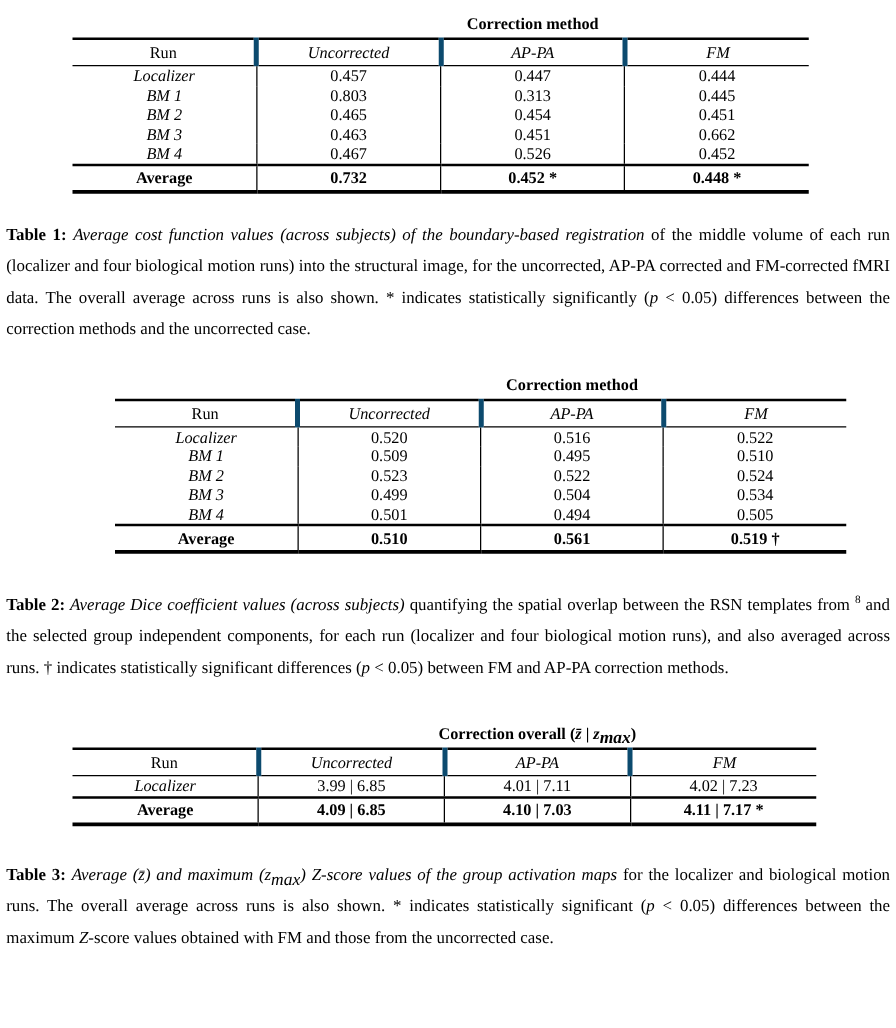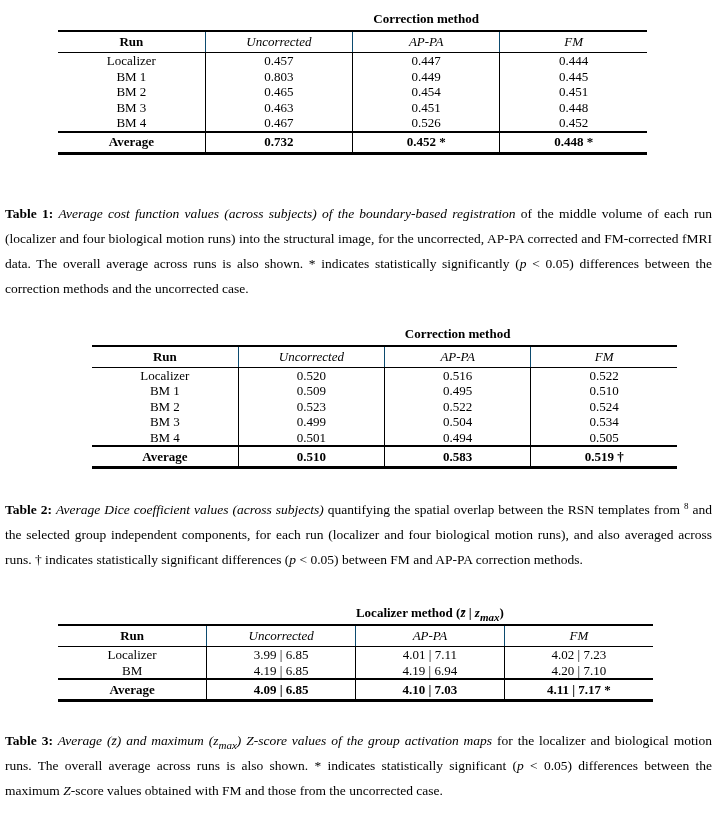--- a/index.html
+++ b/index.html
@@ -13,41 +13,41 @@
   .tbl{border-collapse:collapse;table-layout:fixed;}
   .t0{width:589px;margin-left:58px;margin-top:8px;}
   .t1{width:585px;margin-left:92px;margin-top:22px;}
   .t2{width:595px;margin-left:58px;margin-top:30px;}
   .tbl td{padding:0;text-align:center;font-size:13px;line-height:15.5px;vertical-align:middle;}
 
   .span-row td{border:none;height:22px;text-align:center;}
   .spanhead{border-left:1px solid #000;font-weight:bold;font-size:13.5px;}
 
   .colhead td{border-top:2px solid #000;border-bottom:1px solid #000;height:20px;}
-  .colhead td + td{border-left:1px solid #0c4a6e;font-style:italic;}
-  .colhead td:first-child{font-weight:bold;}
+  .colhead td + td{border-left:4px solid #0c4a6e;font-style:italic;}
+  .colhead td:first-child{font-weight:normal;}
 
   tbody tr td + td{border-left:1px solid #000;}
   tbody td{height:15.5px;}
-  .run-label{}
+  .run-label{font-style:italic;}
 
   .avg td{border-top:2px solid #000;border-bottom:3px solid #000;font-weight:bold;height:19px;margin-top:48px;}
 
   
   .caption{text-align:justify;font-size:13.5px;line-height:25px;margin:0 5px 0 5px;width:707px;}
-  .c0{margin-top:46px;}
+  .c0{margin-top:20px;}
   .c1{margin-top:28px;}
   .c2{margin-top:26px;}
 
   
   .seg-bold{font-weight:bold;}
   .seg-italic{font-style:italic;}
   .seg-math{font-style:italic;}
   .seg-sup{vertical-align:super;font-size:9px;line-height:0;}
-  .seg-sub{vertical-align:sub;font-size:11px;line-height:0;}
+  .seg-sub{vertical-align:sub;font-size:14px;line-height:0;}
 </style>
 </head>
 <body>
 
 <div class="page">
 
   <section>
     <table class="tbl t0">
       <thead>
           <tr class="span-row">
@@ -64,34 +64,34 @@
       <tbody>
           <tr>
             <td class="run-label">Localizer</td>
             <td>0.457</td>
             <td>0.447</td>
             <td>0.444</td>
           </tr>
           <tr>
             <td class="run-label">BM 1</td>
             <td>0.803</td>
-            <td>0.449</td>
+            <td>0.313</td>
             <td>0.445</td>
           </tr>
           <tr>
             <td class="run-label">BM 2</td>
             <td>0.465</td>
             <td>0.454</td>
             <td>0.451</td>
           </tr>
           <tr>
             <td class="run-label">BM 3</td>
             <td>0.463</td>
             <td>0.451</td>
-            <td>0.448</td>
+            <td>0.662</td>
           </tr>
           <tr>
             <td class="run-label">BM 4</td>
             <td>0.467</td>
             <td>0.526</td>
             <td>0.452</td>
           </tr>
           <tr class="avg">
             <td>Average</td>
             <td>0.732</td>
@@ -144,55 +144,49 @@
           </tr>
           <tr>
             <td class="run-label">BM 4</td>
             <td>0.501</td>
             <td>0.494</td>
             <td>0.505</td>
           </tr>
           <tr class="avg">
             <td>Average</td>
             <td>0.510</td>
-            <td>0.583</td>
+            <td>0.561</td>
             <td>0.519 †</td>
           </tr>
         </tbody>
     </table>
     <p class="caption c1"><span class="seg-bold">Table 2: </span><span class="seg-italic">Average Dice coefficient values (across subjects)</span><span> quantifying the spatial overlap between the RSN templates from </span><span class="seg-sup">8</span><span> and the selected group independent components, for each run (localizer and four biological motion runs), and also averaged across runs. † indicates statistically significant differences (</span><span class="seg-italic">p</span><span> &lt; 0.05) between FM and AP-PA correction methods.</span></p>
   </section>
 
   <section>
     <table class="tbl t2">
       <thead>
           <tr class="span-row">
             <td></td>
-            <td colspan="3" class="spanhead"><span class="seg-bold">Localizer method (</span><span class="seg-bold seg-math">z̄</span><span class="seg-bold"> | </span><span class="seg-bold seg-math">z</span><span class="seg-bold seg-math seg-sub">max</span><span class="seg-bold">)</span></td>
+            <td colspan="3" class="spanhead"><span class="seg-bold">Correction overall (</span><span class="seg-bold seg-math">z̄</span><span class="seg-bold"> | </span><span class="seg-bold seg-math">z</span><span class="seg-bold seg-math seg-sub">max</span><span class="seg-bold">)</span></td>
           </tr>
           <tr class="colhead">
             <td>Run</td>
             <td>Uncorrected</td>
             <td>AP-PA</td>
             <td>FM</td>
           </tr>
         </thead>
       <tbody>
           <tr>
             <td class="run-label">Localizer</td>
             <td>3.99 | 6.85</td>
             <td>4.01 | 7.11</td>
             <td>4.02 | 7.23</td>
           </tr>
-          <tr>
-            <td class="run-label">BM</td>
-            <td>4.19 | 6.85</td>
-            <td>4.19 | 6.94</td>
-            <td>4.20 | 7.10</td>
-          </tr>
           <tr class="avg">
             <td>Average</td>
             <td>4.09 | 6.85</td>
             <td>4.10 | 7.03</td>
             <td>4.11 | 7.17 *</td>
           </tr>
         </tbody>
     </table>
     <p class="caption c2"><span class="seg-bold">Table 3: </span><span class="seg-italic">Average (z̄) and maximum (z</span><span class="seg-italic seg-sub">max</span><span class="seg-italic">) Z-score values of the group activation maps</span><span> for the localizer and biological motion runs. The overall average across runs is also shown. * indicates statistically significant (</span><span class="seg-italic">p</span><span> &lt; 0.05) differences between the maximum </span><span class="seg-italic">Z</span><span>-score values obtained with FM and those from the uncorrected case.</span></p>
   </section>

